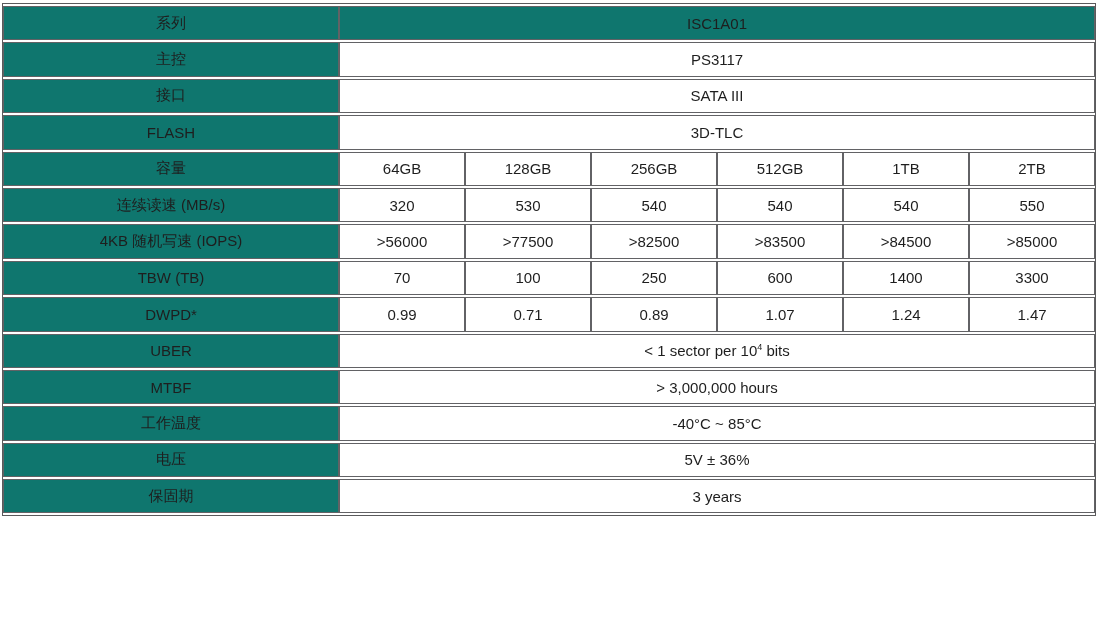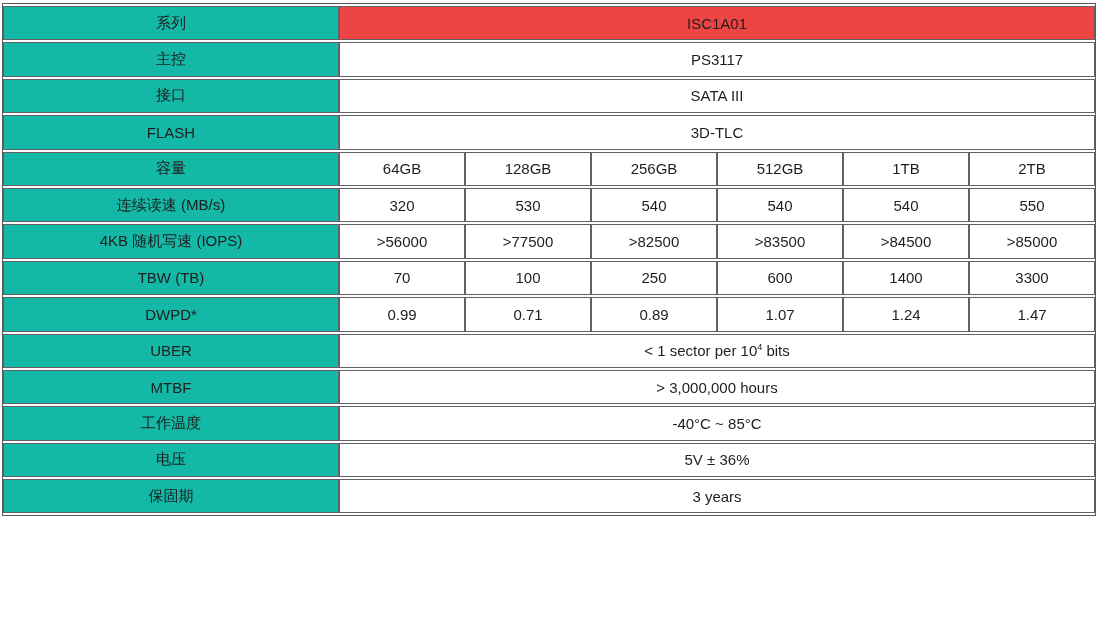--- a/index.html
+++ b/index.html
@@ -27,24 +27,24 @@
     padding: 0 4px;
     text-align: center;
     vertical-align: middle;
     font-size: 15px;
     color: #1e1e1e;
     background: #ffffff;
     white-space: nowrap;
     overflow: hidden;
   }
   td.lbl {
-    background: #14b8a6;
+    background: #0f766e;
   }
   td.grayval {
-    background: #ef4444;
+    background: #0f766e;
   }
   sup.exp {
     font-size: 9px;
     vertical-align: super;
     line-height: 0;
   }
 </style>
 </head>
 <body>
 

